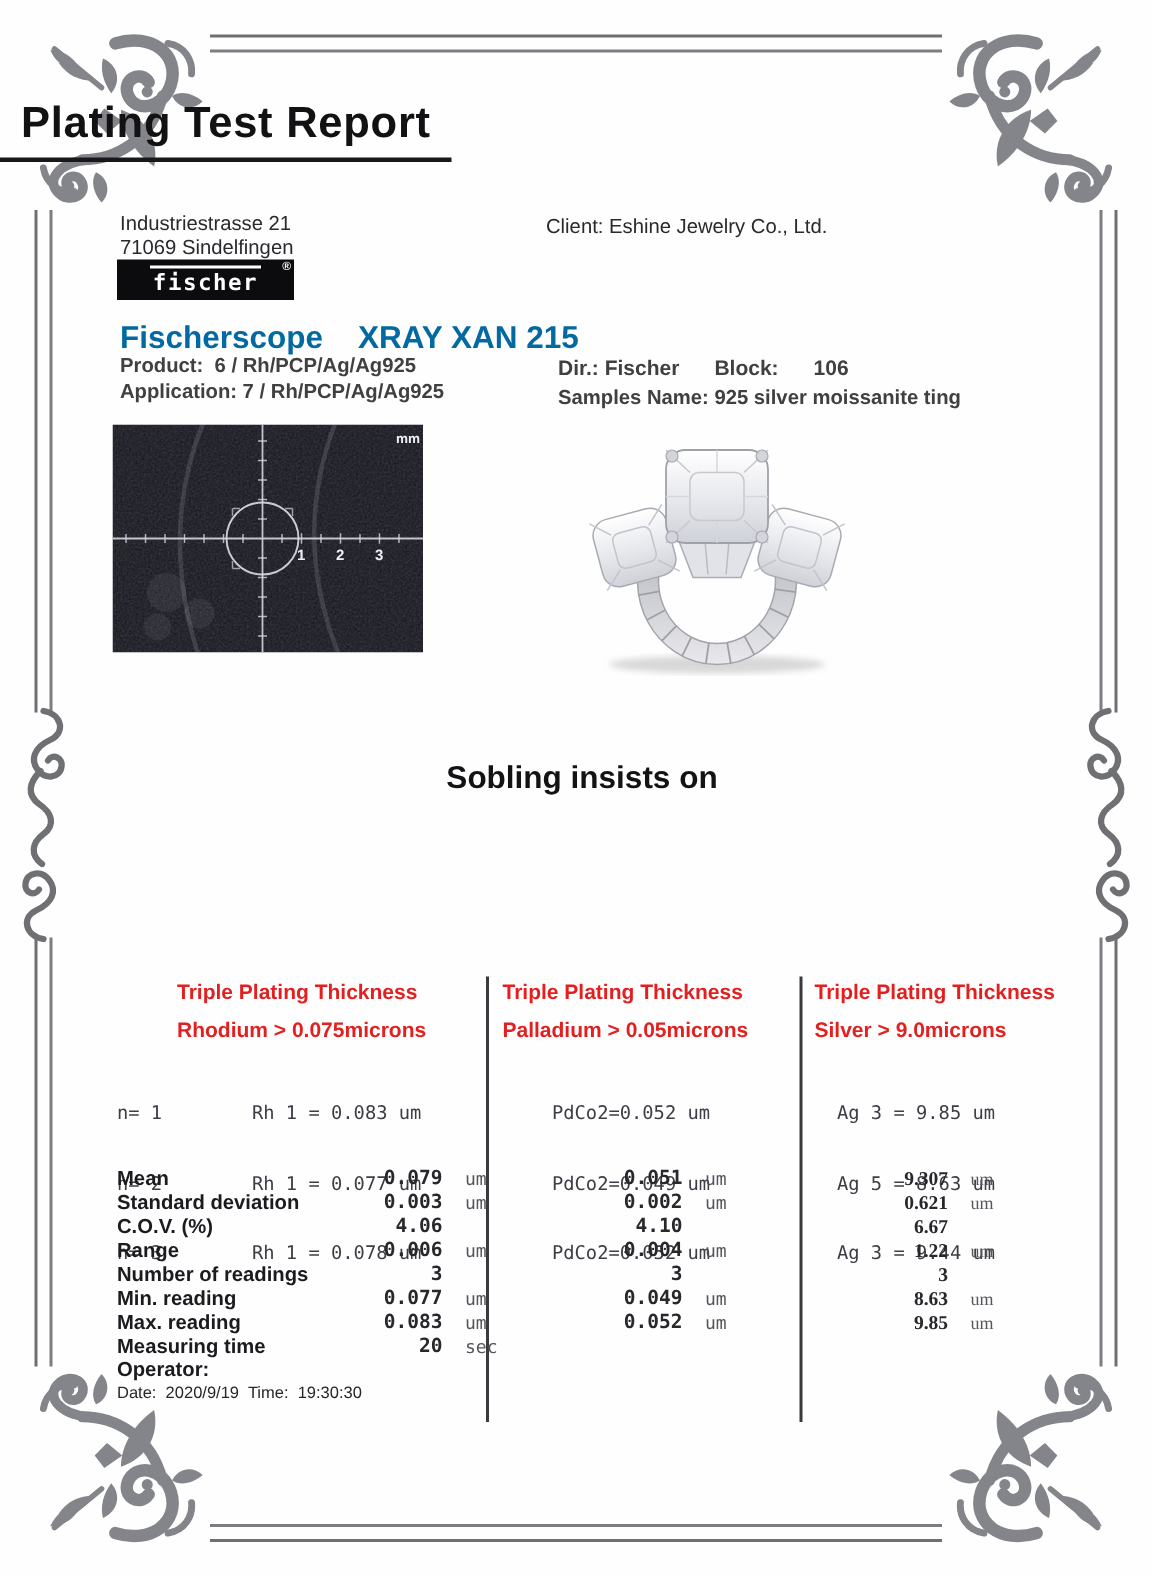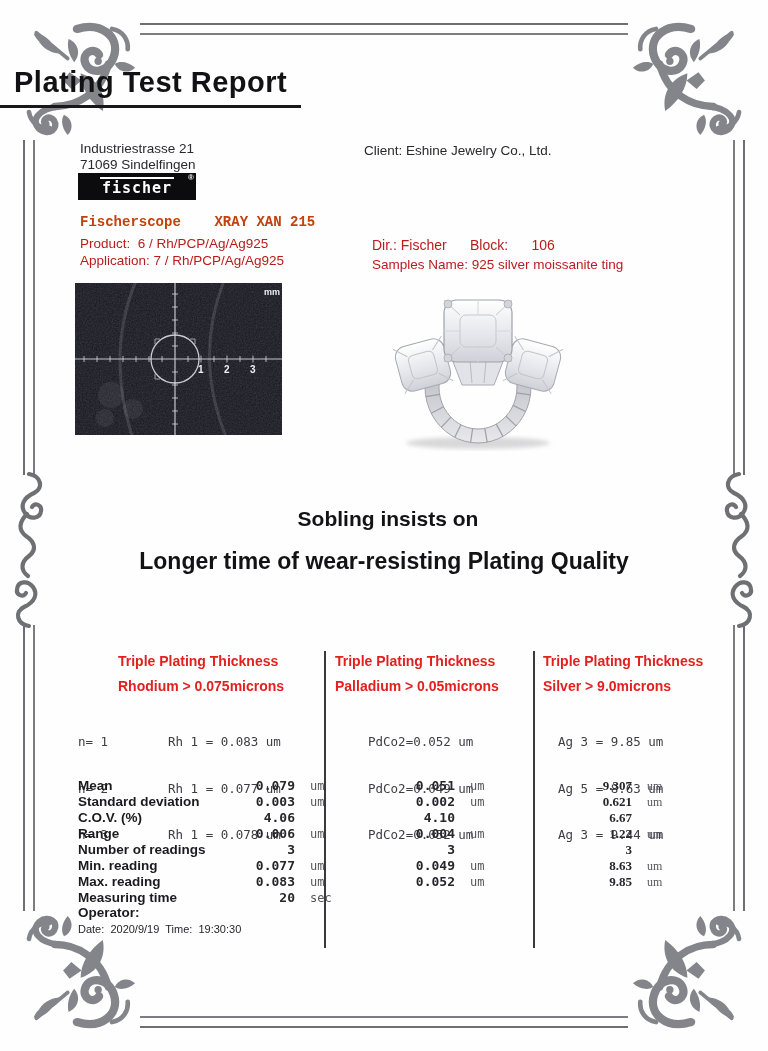--- a/index.html
+++ b/index.html
@@ -22,22 +22,22 @@
   .title { display:inline-block; font-size:29px; font-weight:bold; color:#121214;
     letter-spacing:0.5px; border-bottom:3px solid #18181a; padding:0 14px 6px 14px; }
   .addr { position:absolute; left:80px; top:141px; font-size:13.5px; color:#29292e; line-height:16px; }
   .logo { position:absolute; left:78px; top:173px; width:118px; height:27px; background:#0c0c0e;
     color:#fff; display:flex; align-items:center; justify-content:center;
     font-family:"DejaVu Sans Mono", monospace; font-weight:bold; }
   .logo .logo-inner { position:relative; font-size:15px; letter-spacing:1px; border-top:2px solid #fff; padding:0 2px; }
   .logo .reg { position:absolute; right:2px; top:0px; font-size:8px; color:#fff; font-family:"Liberation Sans",sans-serif; }
   .client { position:absolute; left:364px; top:143px; font-size:13.5px; color:#29292e; }
 
-  .inst-name { position:absolute; left:80px; top:214px; font-size:14px; font-weight:bold; color:#c2410c; white-space:pre;font-family:Liberation Mono, monospace; }
-  .inst-line { position:absolute; font-size:13.5px; font-weight:normal; color:#b91c1c; white-space:pre; }
+  .inst-name { position:absolute; left:80px; top:214px; font-size:21px; font-weight:bold; color:#0369a1; white-space:pre; }
+  .inst-line { position:absolute; font-size:13.5px; font-weight:bold; color:#404040; white-space:pre; }
 
   
   .xray { position:absolute; left:75px; top:283px; width:207px; height:152px; }
   .ring { position:absolute; left:386px; top:283px; width:186px; height:170px; }
 
   
   .slogan1 { position:absolute; top:507px; left:4px; width:100%; text-align:center;
     font-size:21px; font-weight:bold; color:#131316; }
   .slogan2 { position:absolute; top:548px; left:0; width:100%; text-align:center;
     font-size:23px; font-weight:bold; color:#131316; }
@@ -325,21 +325,20 @@
       <line x1="-34" y1="0" x2="-18" y2="0" stroke="#d4d6dd"></line>
         <line x1="18" y1="0" x2="34" y2="0" stroke="#d4d6dd"></line>
       <circle cx="-30" cy="-27" r="4" fill="#d4d5da" stroke="#a8aab2" stroke-width="0.8"></circle>
       <circle cx="30" cy="-27" r="4" fill="#d4d5da" stroke="#a8aab2" stroke-width="0.8"></circle>
       <circle cx="-30" cy="27" r="4" fill="#d4d5da" stroke="#a8aab2" stroke-width="0.8"></circle>
       <circle cx="30" cy="27" r="4" fill="#d4d5da" stroke="#a8aab2" stroke-width="0.8"></circle>
     </g>
   </svg>
 
   <div class="slogan1">Sobling insists on</div>
-  <div class="slogan2">Longer time of wear-resisting Plating Quality</div>
 
   <div class="divider" style="left:324px;"></div>
   <div class="divider" style="left:533px;"></div>
 
   <div class="phead" style="left:118px;width:210px;">
     <div>Triple Plating Thickness</div>
     <div class="l2">Rhodium &gt; 0.075microns</div>
   </div>
   <div class="phead" style="left:335px;width:185px;">
     <div>Triple Plating Thickness</div>

